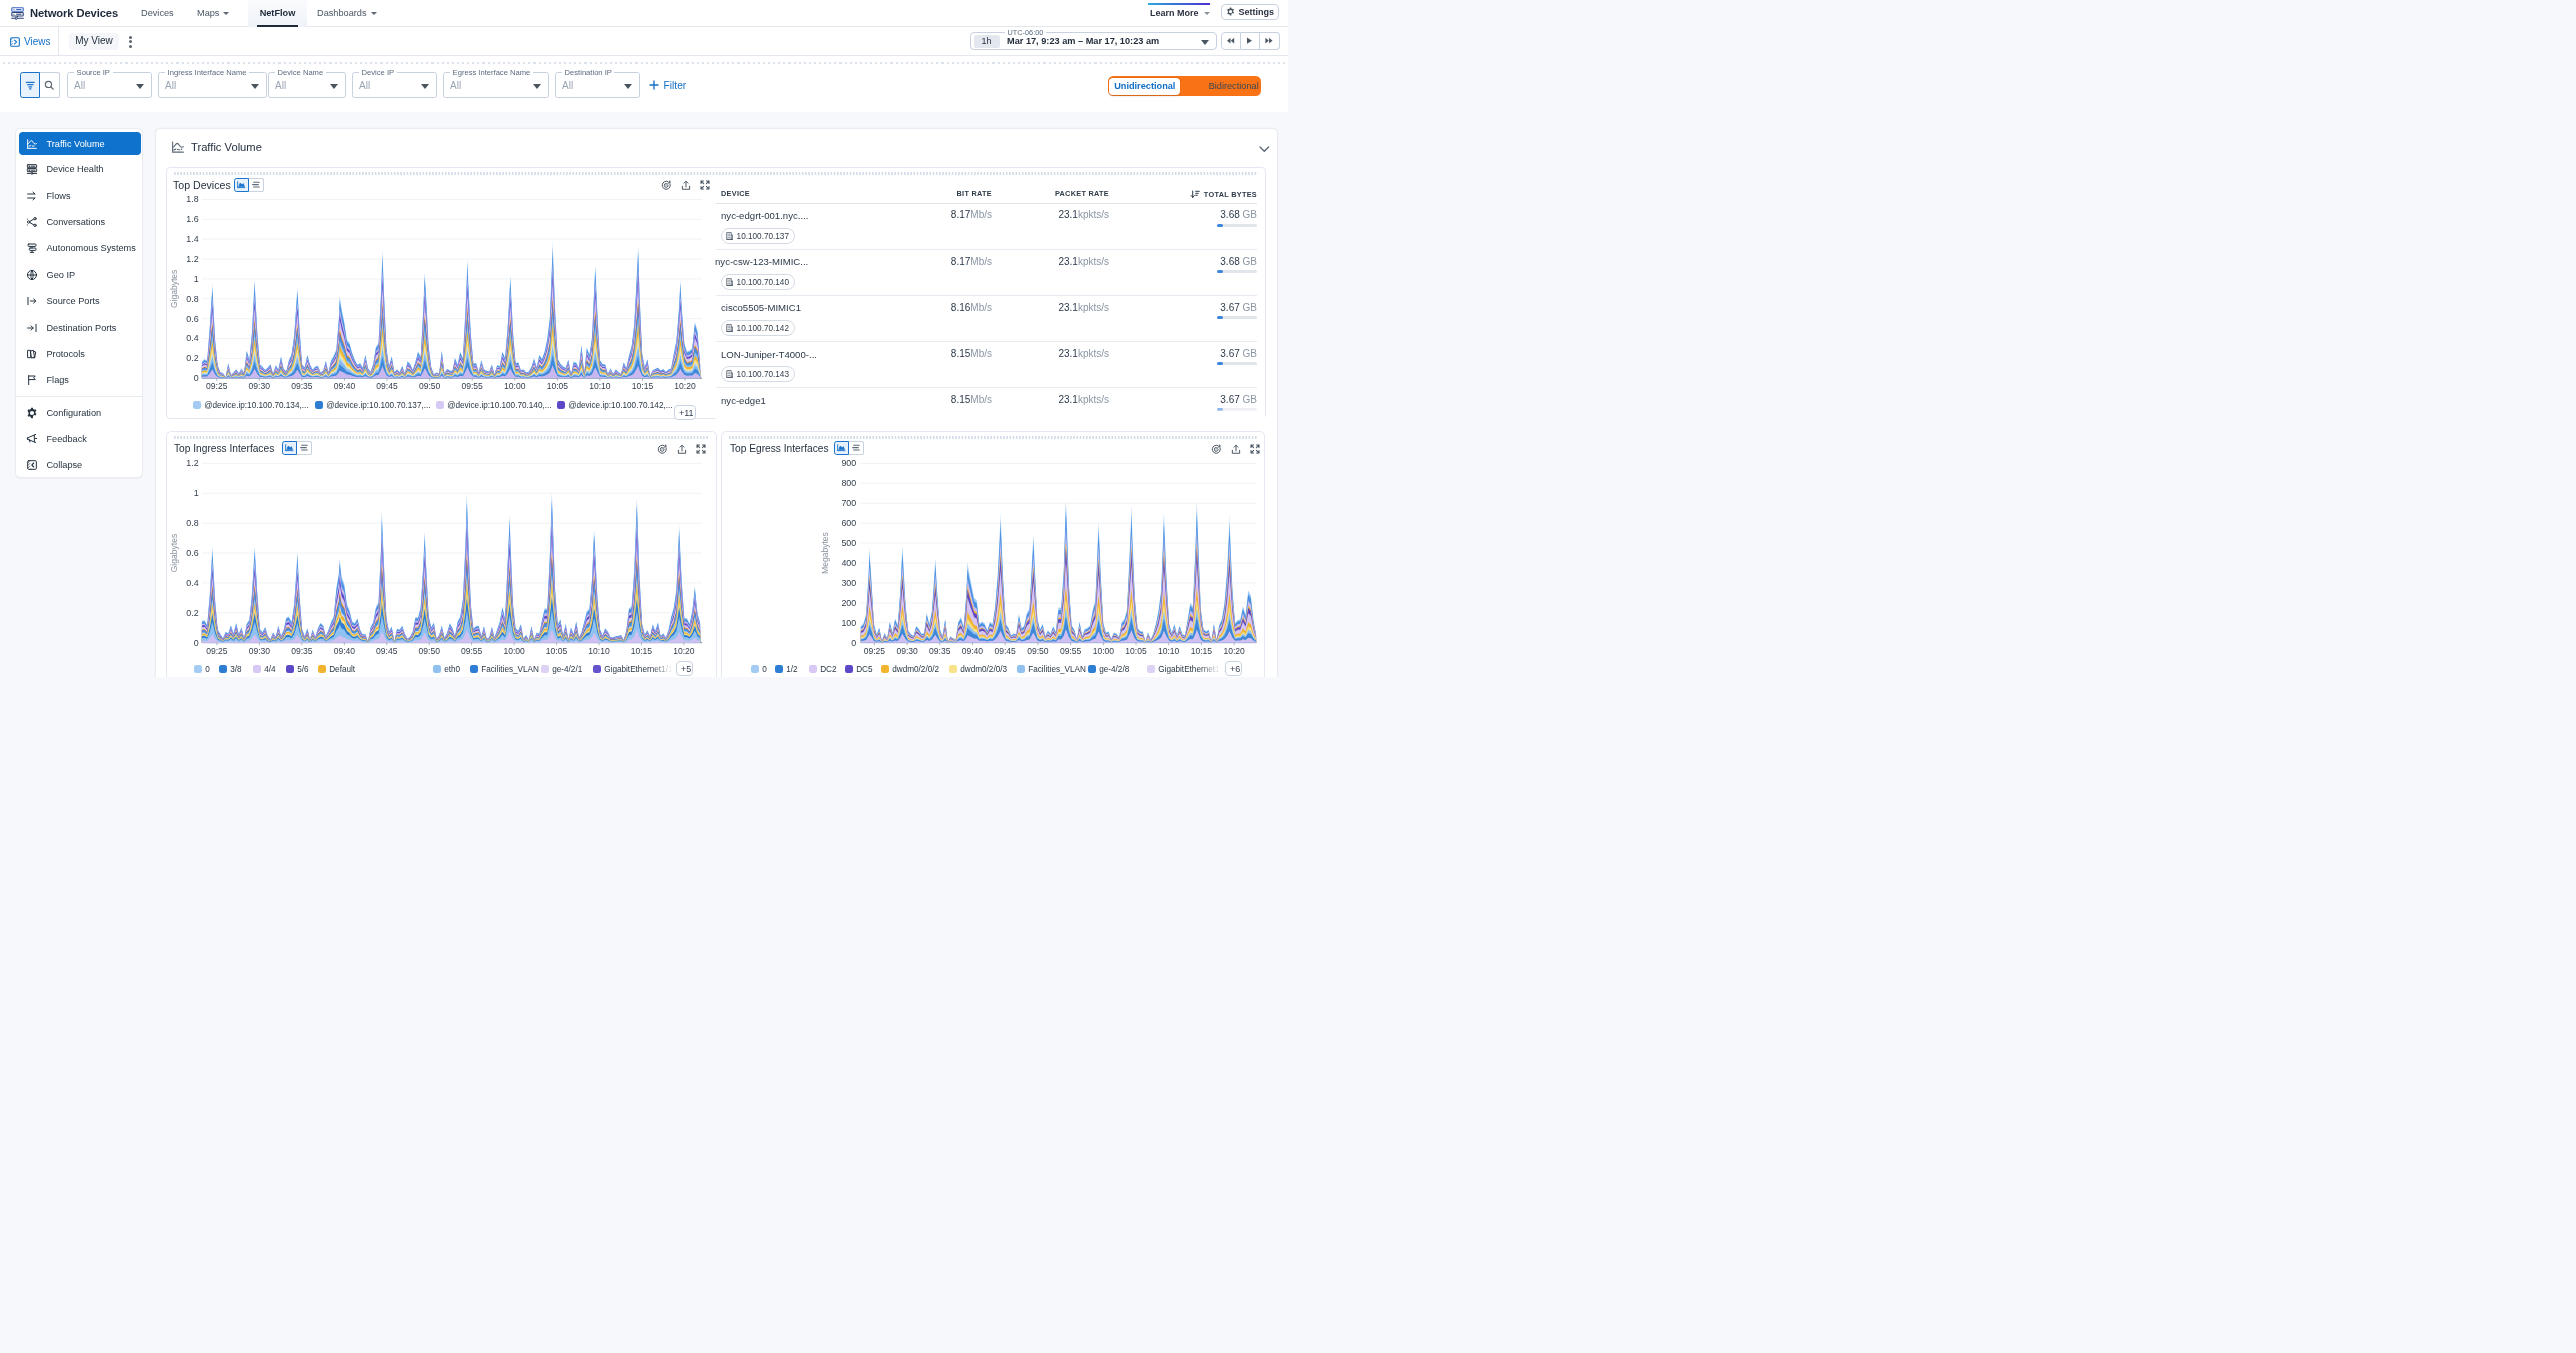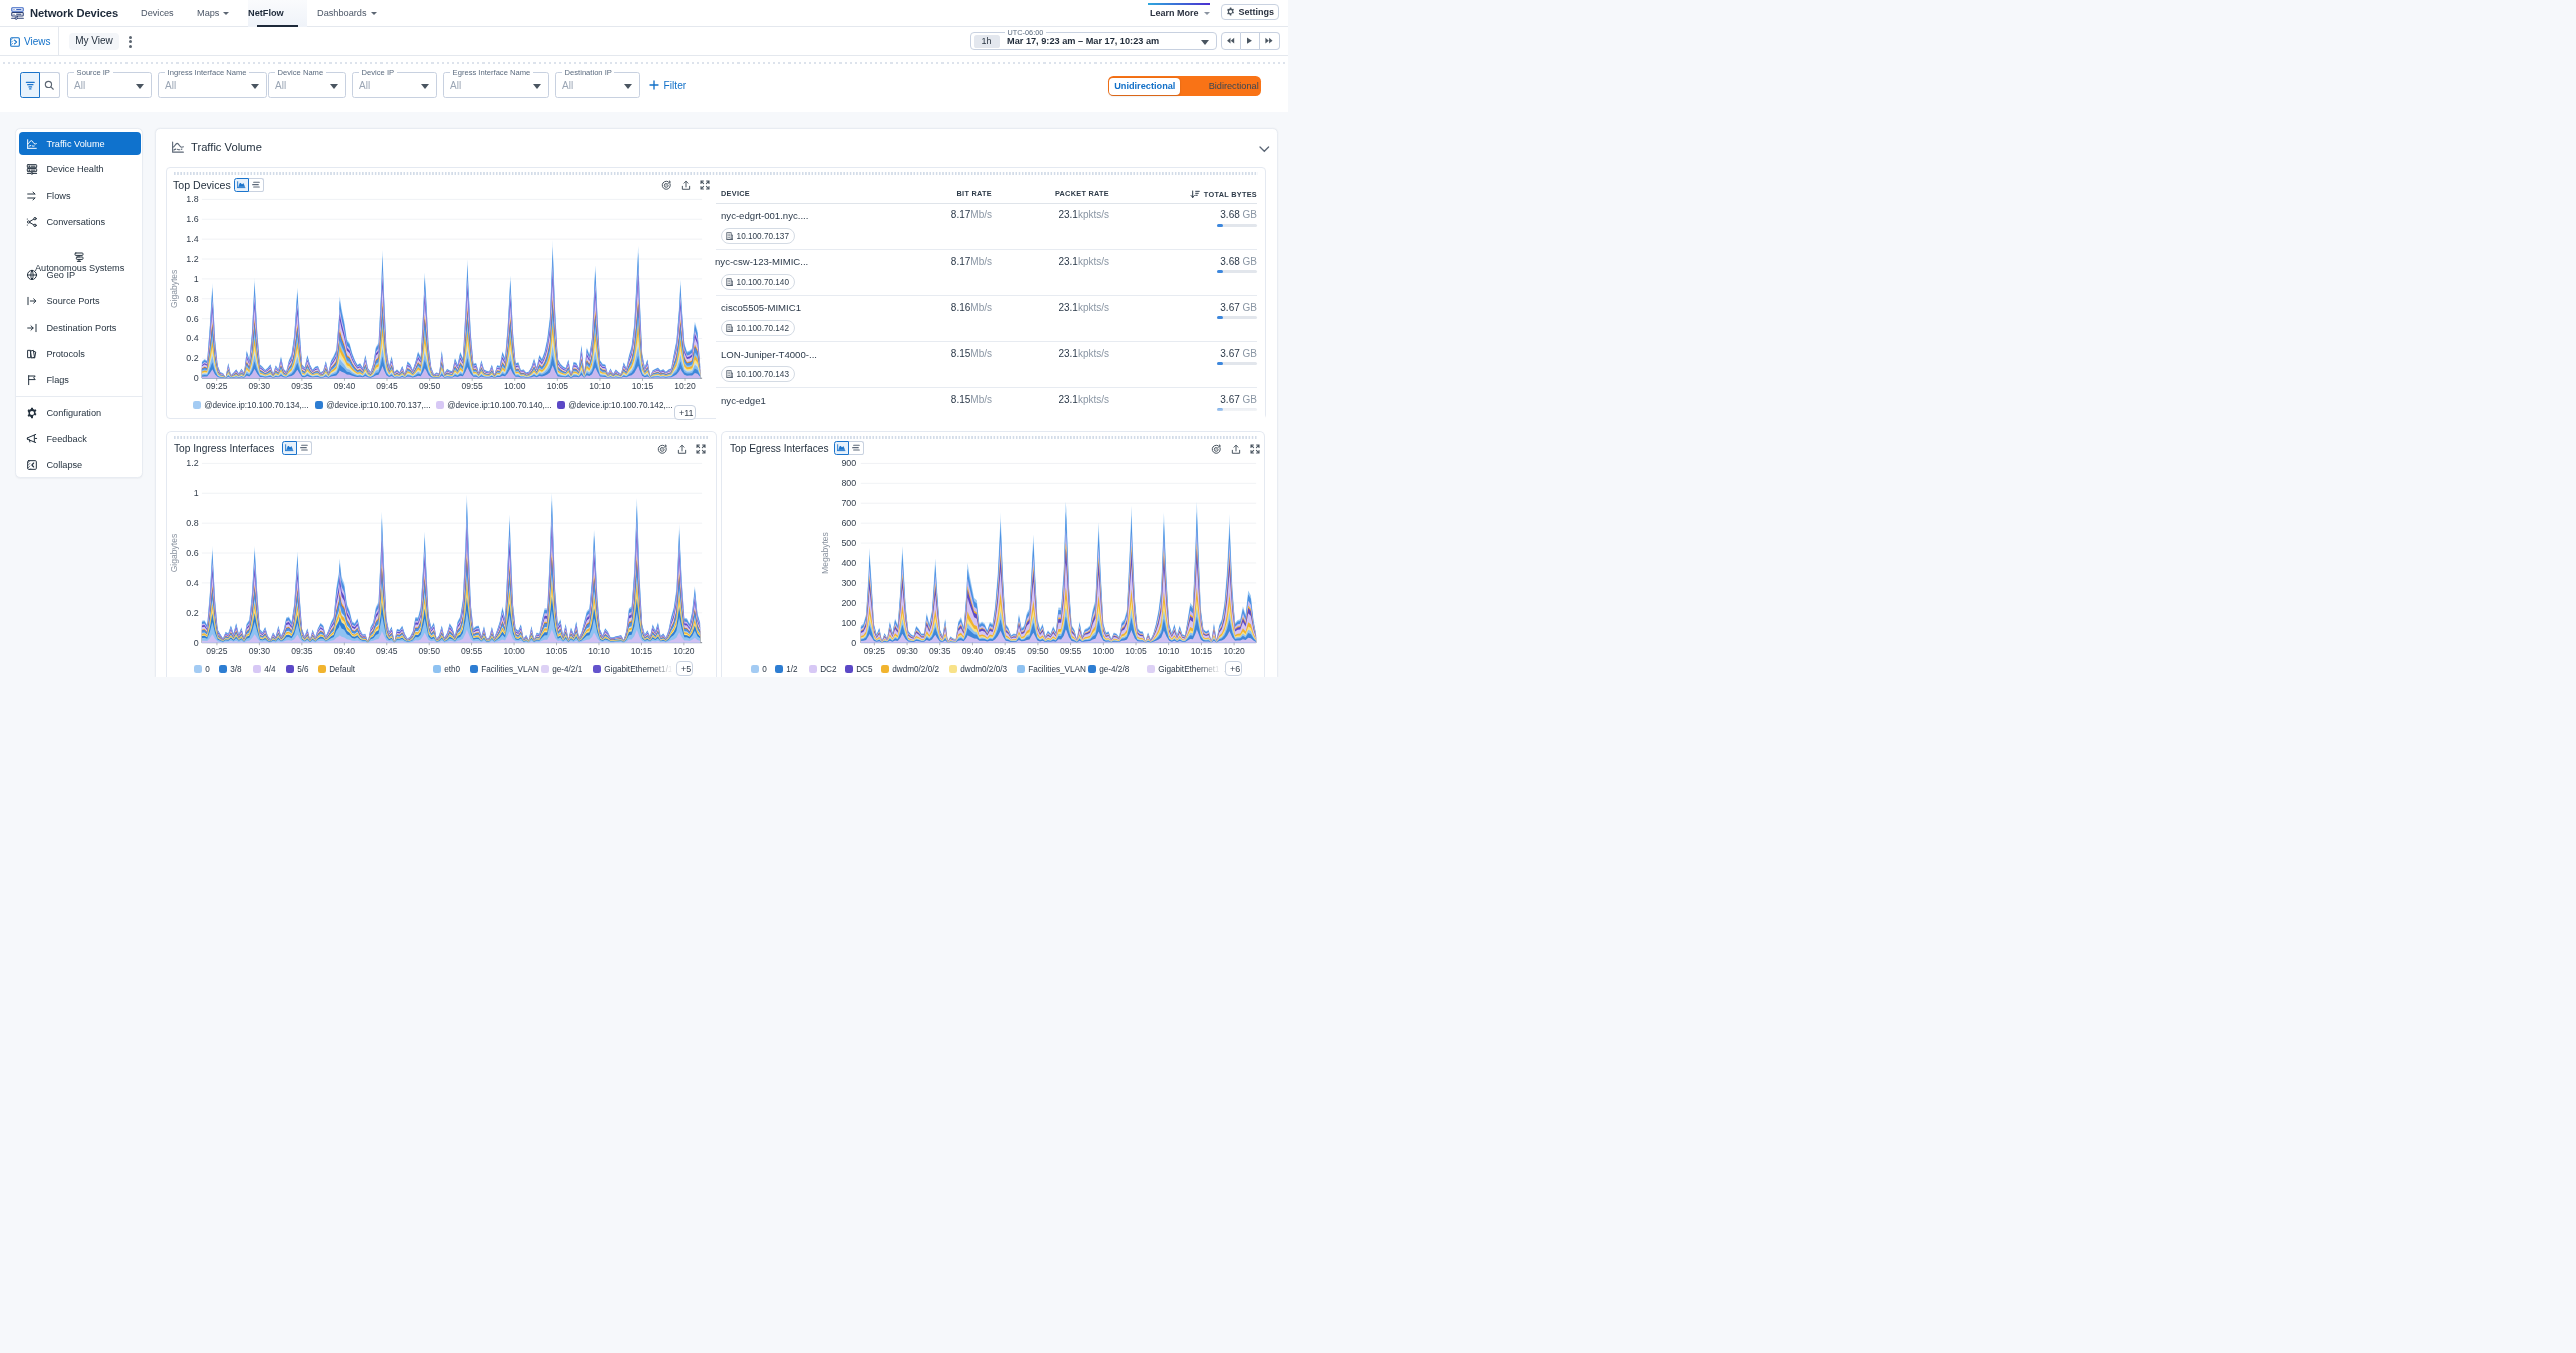--- a/index.html
+++ b/index.html
@@ -4,21 +4,21 @@
 <style>
 * { margin:0; padding:0; box-sizing:border-box; }
 html,body { width:1288px; height:677px; font-family:"Liberation Sans",sans-serif; background:#f6f8fb; overflow:hidden; }
 .abs { position:absolute; }
 #page { position:relative; width:1288px; height:677px; }
 
 #hdr { position:absolute; left:0; top:0; width:1288px; height:27px; background:#fff; border-bottom:0.7px solid #e4e8ee; z-index:5; }
 #viewsbar { position:absolute; left:0; top:27px; width:1288px; height:29px; background:#fff; border-bottom:0.7px solid #e4e8ee; z-index:4; }
 #filterrow { position:absolute; left:0; top:56px; width:1288px; height:56px; background:#fff; z-index:3; }
 .navitem { position:absolute; top:0; height:26px; line-height:26px; font-size:9.2px; color:#4a5565; }
-#tab-netflow { position:absolute; left:248px; top:0; width:59px; height:27px; background:linear-gradient(#fafbfd,#eff3f9); color:#1d2939; font-weight:700; font-size:9.2px; text-align:left; line-height:26px; }
+#tab-netflow { position:absolute; left:248px; top:0; width:59px; height:27px; background:linear-gradient(#fafbfd,#eff3f9); color:#1d2939; font-weight:700; font-size:9.2px; text-align:center; line-height:26px; }
 #tab-netflow::after { content:""; position:absolute; left:9.2px; right:9.2px; bottom:0; height:2px; background:#1d2939; }
 .caret { display:inline-block; width:0; height:0; border-left:3px solid transparent; border-right:3px solid transparent; border-top:3.6px solid #5c6673; vertical-align:middle; margin-left:4px; }
 .fieldbox { position:absolute; top:16px; height:26px; border:0.7px solid #c8d1e0; border-radius:2.6px; background:#fff; }
 .fieldbox .lbl { position:absolute; top:-4.6px; left:6px; background:#fff; padding:0 2.6px; font-size:7.6px; color:#5a6a7e; white-space:nowrap; }
 .fieldbox .all { position:absolute; left:6px; top:6.6px; font-size:10px; color:#9aa5b4; }
 .fieldbox .dc { position:absolute; right:6.6px; top:10.6px; width:0; height:0; border-left:4.3px solid transparent; border-right:4.3px solid transparent; border-top:5.3px solid #4a5560; }
 .panel { position:absolute; background:#fff; border:0.7px solid #e4e9f1; border-radius:4px; }
 .dashes { position:absolute; top:4.3px; left:7.3px; right:7.3px; height:2.3px; background-image:linear-gradient(90deg,#d3dce8 61%,transparent 39%); background-size:3.2px 2.3px; }
 .ptitle { position:absolute; font-size:10.6px; color:#24313f; }
 .toggle { position:absolute; display:flex; }
@@ -211,21 +211,21 @@
         <svg width="12" height="12" viewBox="0 0 18 18" fill="none" stroke="currentColor" stroke-width="1.5" stroke-linecap="round" stroke-linejoin="round">
           <circle cx="13.5" cy="4" r="1.8"></circle>
           <circle cx="13.5" cy="14" r="1.8"></circle>
           <circle cx="4" cy="9" r="1.8"></circle>
           <path d="M6 8 L11.5 4.8 M6 10 L11.5 13.2"></path>
           <circle cx="2" cy="4.5" r="0.9" fill="currentColor" stroke="none"></circle>
           <circle cx="2" cy="13.5" r="0.9" fill="currentColor" stroke="none"></circle>
         </svg>
         <span>Conversations</span>
       </div>
-      <div class="sitem" style="top:122px;flex-direction:column;">
+      <div class="sitem" style="top:107px;">
         <svg width="12" height="12" viewBox="0 0 18 18" fill="none" stroke="currentColor" stroke-width="1.5" stroke-linecap="round" stroke-linejoin="round">
           <rect x="3" y="3" width="12" height="3.6" rx="1.2"></rect>
           <rect x="5" y="9" width="10" height="3.6" rx="1.2"></rect>
           <path d="M9 6.6 V9 M9 12.6 V15.5 M6.5 15.5 H11.5"></path>
         </svg>
         <span>Autonomous Systems</span>
       </div>
       <div class="sitem" style="top:134px;">
         <svg width="12" height="12" viewBox="0 0 18 18" fill="none" stroke="currentColor" stroke-width="1.5" stroke-linecap="round" stroke-linejoin="round">
           <circle cx="9" cy="9" r="6.8"></circle>

